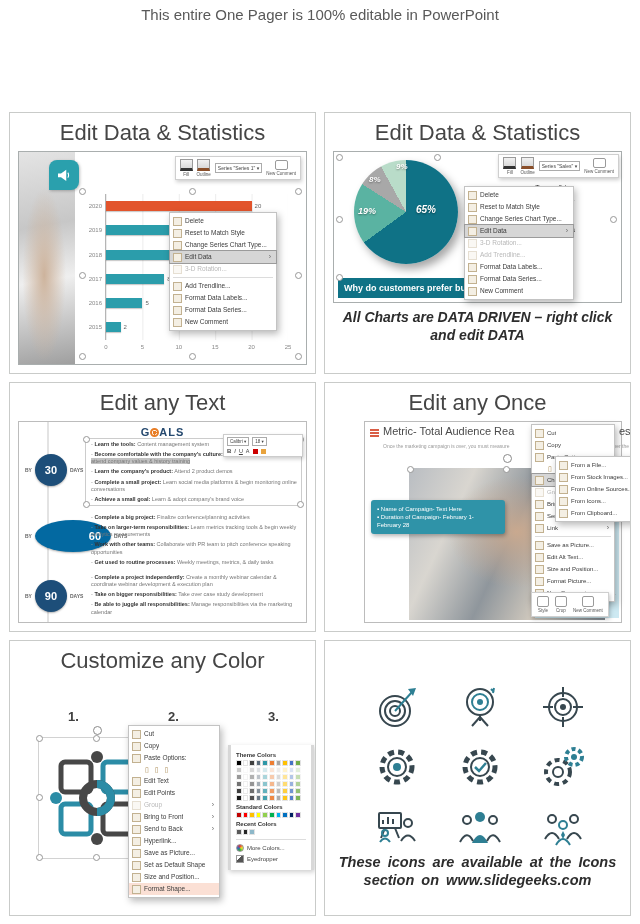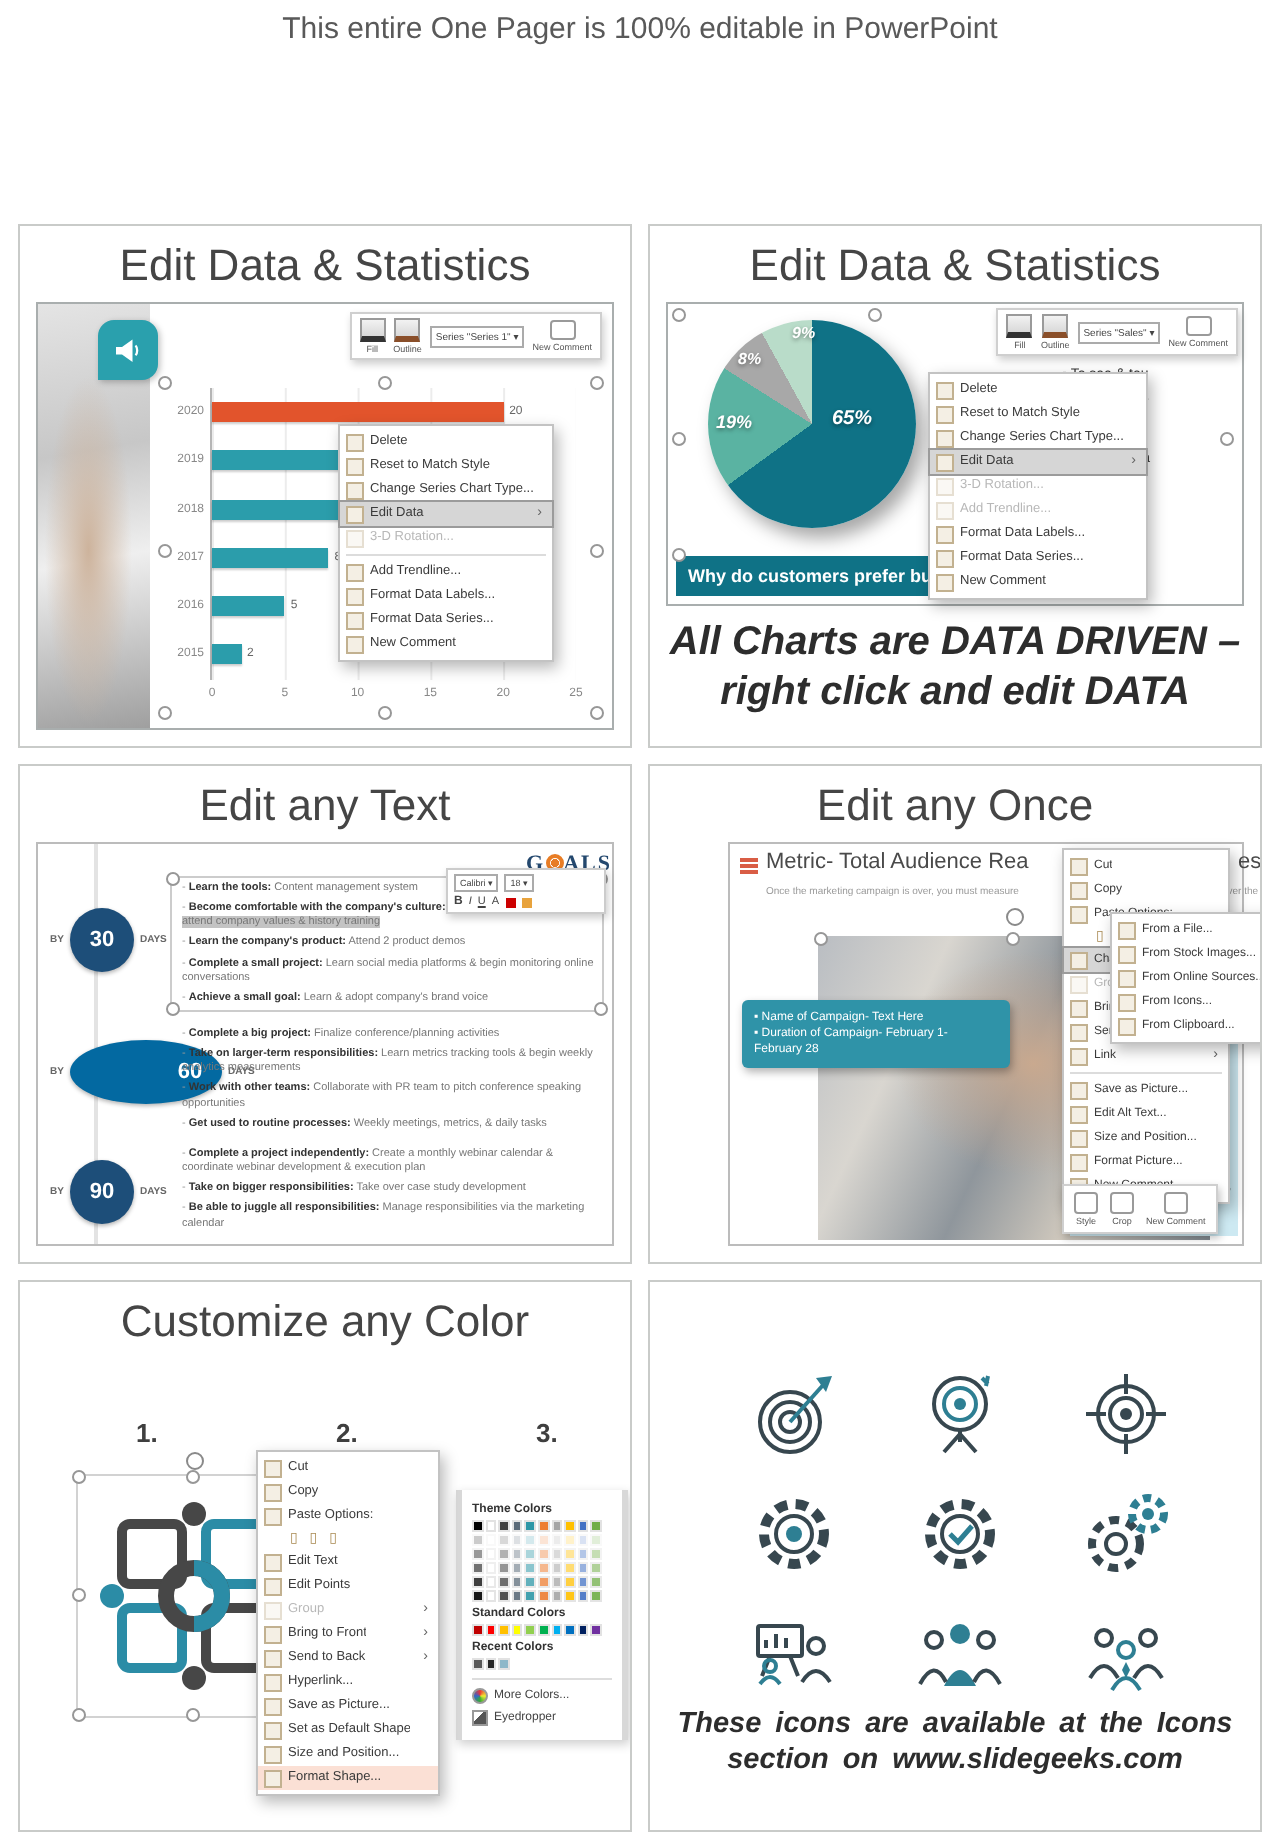--- a/index.html
+++ b/index.html
@@ -41,24 +41,24 @@
   .xticks{position:absolute;left:0;right:0;bottom:-14px;height:10px;}
   .xticks span{position:absolute;transform:translateX(-50%);font-size:6px;color:#888;}
   
   .pie-wrap{position:absolute;left:20px;top:8px;width:104px;height:104px;}
   #pie{width:104px;height:104px;border-radius:50%;box-shadow:4px 5px 9px rgba(0,0,0,.35);}
   .pl{position:absolute;color:#fff;font-weight:bold;font-style:italic;text-shadow:0 1px 2px rgba(0,0,0,.4);font-size:9px;}
   .banner{position:absolute;left:4px;bottom:4px;width:198px;height:20px;background:#0f7286;color:#fff;font-weight:bold;font-size:9px;line-height:20px;padding-left:6px;white-space:nowrap;overflow:hidden;}
   .blist{position:absolute;right:2px;top:32px;width:88px;overflow:hidden;}
   .bl{font-size:7px;color:#333;white-space:nowrap;overflow:hidden;margin-bottom:7px;}
   .bl::before{content:"▪ ";color:#222;}
-  .cap{position:absolute;left:8px;right:8px;text-align:center;font-size:20px;font-weight:bold;font-style:italic;color:#2d2d2d;line-height:1.25;}
+  .cap{position:absolute;left:8px;right:8px;text-align:center;font-size:14px;font-weight:bold;font-style:italic;color:#2d2d2d;line-height:1.25;}
   
   .vline{position:absolute;left:28px;top:0;bottom:0;width:2px;background:#e3e3e3;}
-  .goals{position:absolute;left:0;right:0;top:4px;text-align:right;font-weight:bold;font-size:11px;color:#24486e;letter-spacing:1px;font-family:Liberation Serif, serif;}
+  .goals{position:absolute;left:0;right:0;top:4px;text-align:center;font-weight:bold;font-size:11px;color:#24486e;letter-spacing:1px;}
   .goals .tgt{display:inline-block;width:9px;height:9px;border:2px solid #e87d25;border-radius:50%;vertical-align:-1px;box-sizing:border-box;background:radial-gradient(circle,#e87d25 2px,#fff 2px);}
   .day-block{position:absolute;left:6px;display:flex;align-items:center;gap:3px;}
   .by,.days{font-size:5px;font-weight:bold;color:#666;}
   .day-circle{width:32px;height:32px;border-radius:50%;color:#fff;font-weight:bold;font-size:11px;display:flex;align-items:center;justify-content:center;box-shadow:0 1px 2px rgba(0,0,0,.3);}
   .goal-list{position:absolute;left:72px;width:212px;}
   .gb{font-size:5.5px;line-height:1.3;color:#777;margin-bottom:3px;}
   .gb::before{content:"- ";color:#999;}
   .gb .lead{color:#333;}
   .gb .rest.hlt{background:#c3c3c3;}
   .selbox{position:absolute;border:1px solid #ccc;}

